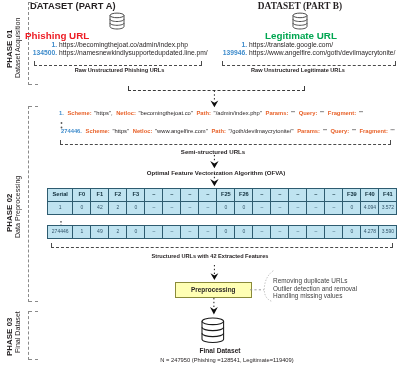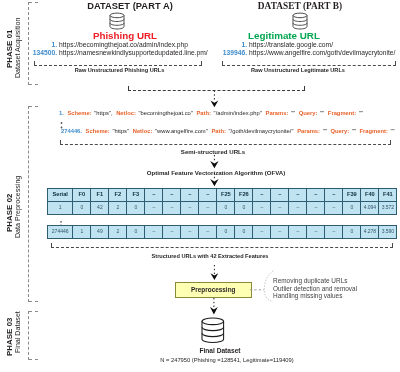--- a/index.html
+++ b/index.html
@@ -46,32 +46,32 @@
   .fdstats{font-size:5.75px;}
 </style>
 </head>
 <body>
 
 <div class="phasebox" style="left:28px;top:2px;width:10px;height:83px;"></div>
 
 <div class="t vlabel bold13" style="left:5px;top:68px;transform:rotate(-90deg);">PHASE 01</div>
 <div class="t vlabel sub11" style="left:14px;top:78px;transform:rotate(-90deg);">Dataset Acquisition</div>
 
-<div class="t ds-title" style="left:30px;top:1px;width:200px;text-align:center;">DATASET (PART A)</div>
+<div class="t ds-title" style="left:30px;top:1px;width:200px;">DATASET (PART A)</div>
 <div class="abs" style="left:109px;top:12px;">
   <svg width="16" height="19" viewBox="0 0 16 19">
       <g fill="none" stroke="#4d4d4d" stroke-width="1">
     <ellipse cx="8" cy="3.4" rx="7" ry="2.3"></ellipse>
     <path d="M1 3.4 V14.6 C1 15.9 4.2 17 8 17 C11.8 17 15 15.9 15 14.6 V3.4"></path>
     <path d="M1 7.2 C1 8.5 4.2 9.5 8 9.5 C11.8 9.5 15 8.5 15 7.2"></path>
     <path d="M1 11 C1 12.3 4.2 13.3 8 13.3 C11.8 13.3 15 12.3 15 11"></path>
   </g>
     </svg>
 </div>
-<div class="t ds-label" style="left:25px;top:30px;width:200px;text-align:center;color:#ed1c24;">Phishing URL</div>
+<div class="t ds-label" style="left:25px;top:30px;width:200px;text-align:left;color:#ed1c24;">Phishing URL</div>
 
 <div class="abs" style="left:34px;top:61px;width:168px;height:5px;border-bottom:1px dashed #4a4a4a;border-left:1px dashed #4a4a4a;border-right:1px dashed #4a4a4a;box-sizing:border-box;"></div>
 <div class="t urow" style="left:0px;top:41px;">
   <span class="uidx">1.</span>
   <span class="utxt">https://becomingthejoat.co/admin/index.php</span>
 </div>
 <div class="t urow" style="left:0px;top:49px;">
   <span class="uidx">134500.</span>
   <span class="utxt">https://namesnewkindlysupportedupdated.line.pm/</span>
 </div>
@@ -81,21 +81,21 @@
 <div class="abs" style="left:292px;top:12px;">
   <svg width="16" height="19" viewBox="0 0 16 19">
       <g fill="none" stroke="#4d4d4d" stroke-width="1">
     <ellipse cx="8" cy="3.4" rx="7" ry="2.3"></ellipse>
     <path d="M1 3.4 V14.6 C1 15.9 4.2 17 8 17 C11.8 17 15 15.9 15 14.6 V3.4"></path>
     <path d="M1 7.2 C1 8.5 4.2 9.5 8 9.5 C11.8 9.5 15 8.5 15 7.2"></path>
     <path d="M1 11 C1 12.3 4.2 13.3 8 13.3 C11.8 13.3 15 12.3 15 11"></path>
   </g>
     </svg>
 </div>
-<div class="t ds-label" style="left:184px;top:30px;width:200px;text-align:center;color:#00a651;">Legitimate URL</div>
+<div class="t ds-label" style="left:201px;top:30px;width:200px;text-align:center;color:#00a651;">Legitimate URL</div>
 <div class="abs" style="left:222px;top:61px;width:174px;height:5px;border-bottom:1px dashed #4a4a4a;border-left:1px dashed #4a4a4a;border-right:1px dashed #4a4a4a;box-sizing:border-box;"></div>
 <div class="t urow" style="left:190px;top:41px;">
   <span class="uidx">1.</span>
   <span class="utxt">https://translate.google.com/</span>
 </div>
 <div class="t urow" style="left:190px;top:49px;">
   <span class="uidx">139946.</span>
   <span class="utxt">https://www.angelfire.com/goth/devilmaycrytonite/</span>
 </div>
 <div class="t cap" style="left:210px;top:67px;width:176px;text-align:center;">Raw Unstructured Legitimate URLs</div>

